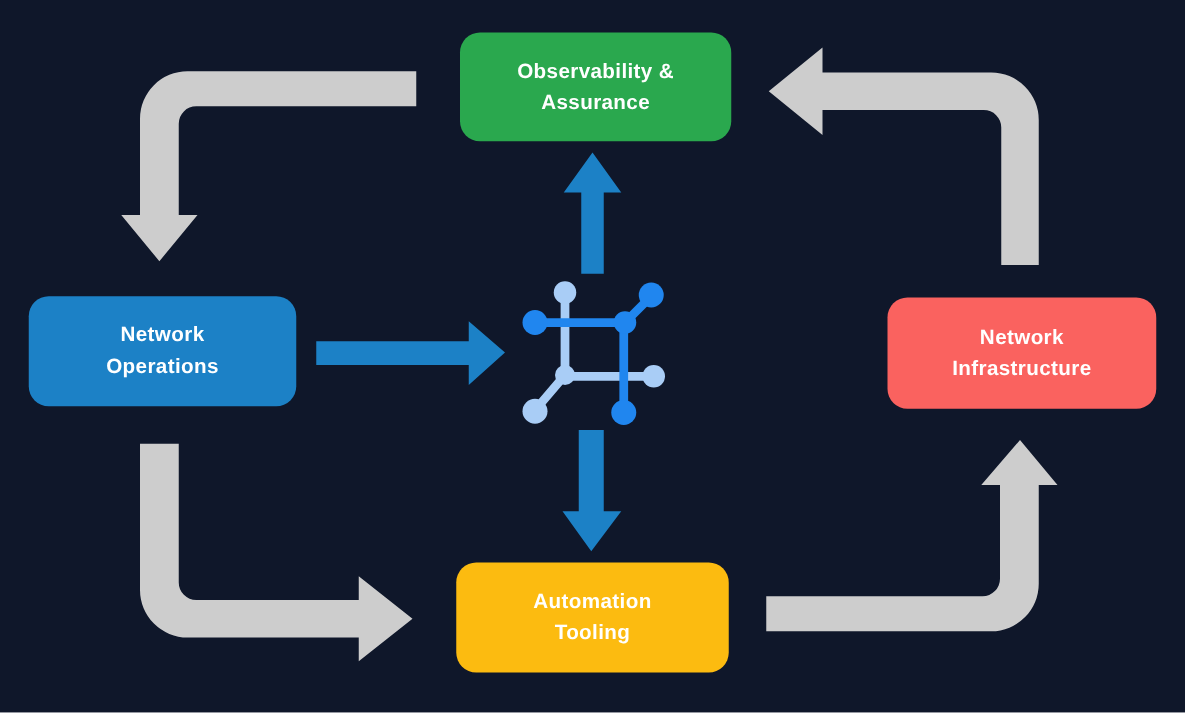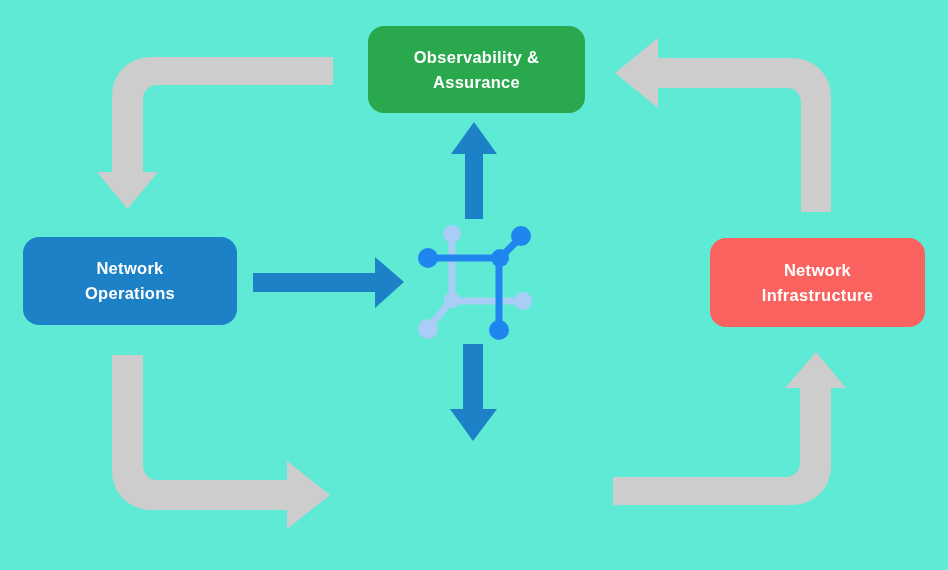--- a/index.html
+++ b/index.html
@@ -1,19 +1,19 @@
 <!DOCTYPE html>
 <html><head>
 <meta charset="utf-8">
 <style>
   html,body { margin:0; padding:0; background:#ffffff; }
   .canvas {
     position:relative;
     width:948px; height:570px;
-    background:#5eead4;
+    background:#0f172a;
     font-family:"Liberation Sans", sans-serif;
     overflow:hidden;
   }
   .arrow-layer {
     position:absolute; left:0; top:0; width:948px; height:570px;
   }
   .node {
     position:absolute;
     border-radius:16px;
     display:flex; align-items:center; justify-content:center;
@@ -80,14 +80,18 @@
   <div class="node node-operations">
     <span class="node-label">Network
 Operations</span>
   </div>
 
   <div class="node node-infrastructure">
     <span class="node-label">Network
 Infrastructure</span>
   </div>
 
+  <div class="node node-tooling">
+    <span class="node-label">Automation
+Tooling</span>
+  </div>
 
 </div>
 
 </body></html>

